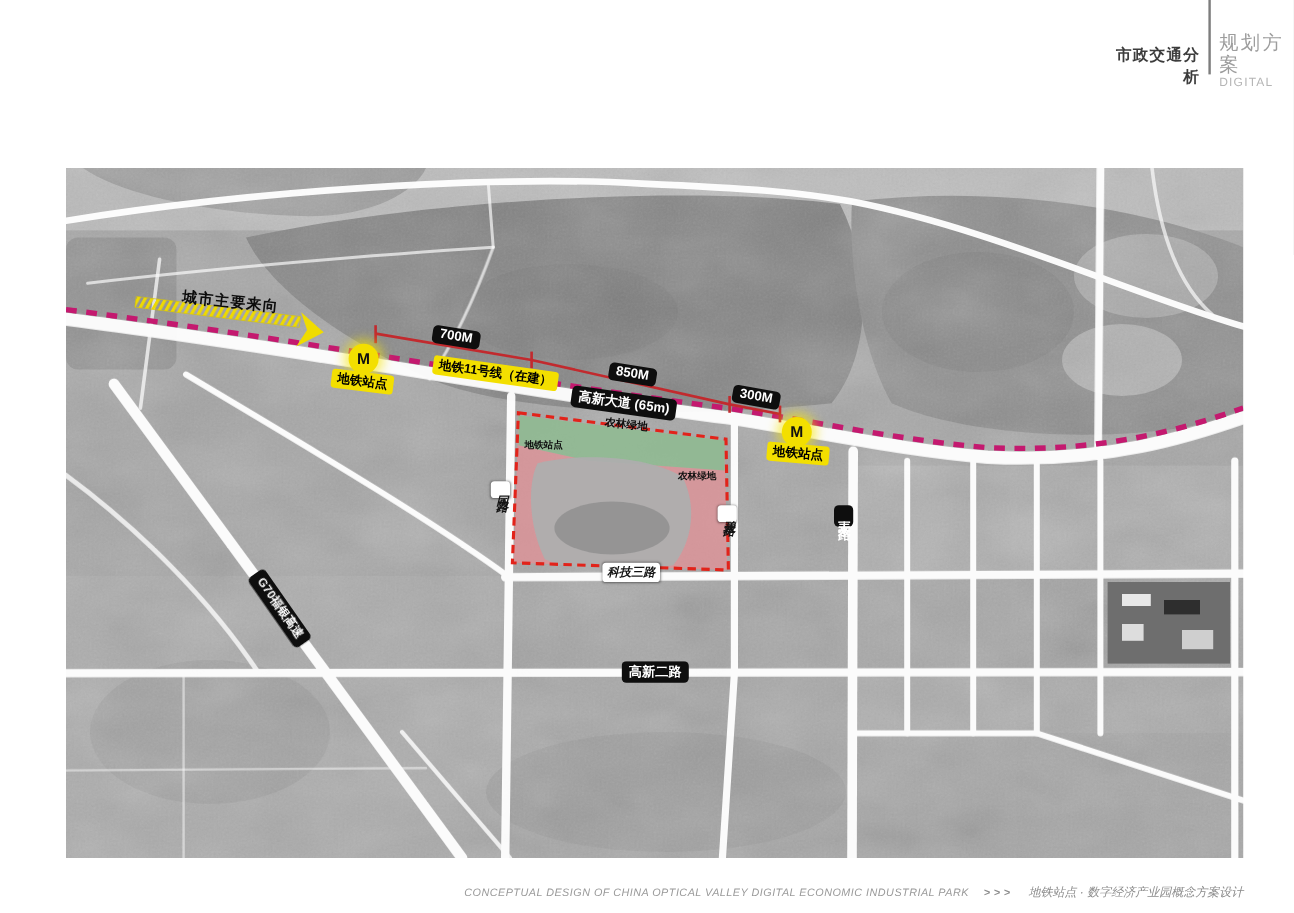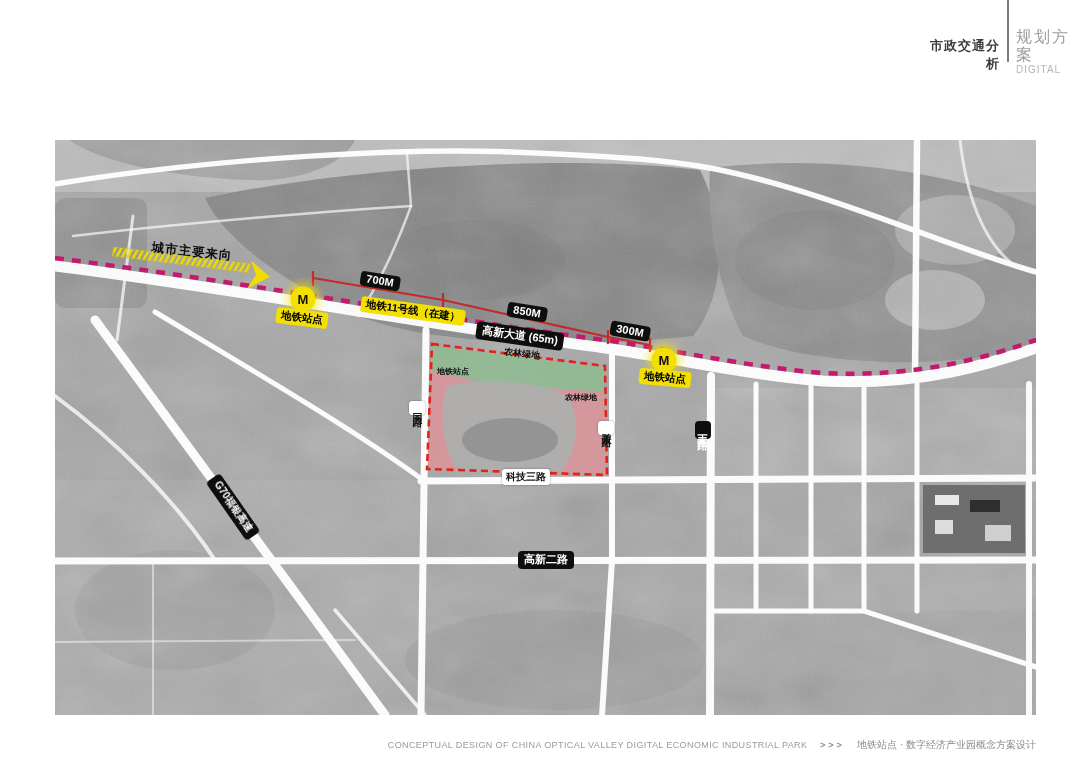--- a/index.html
+++ b/index.html
@@ -28,34 +28,34 @@
   .greenbelt{fill:var(--green-buffer,#8cbd95);}
   .measure{stroke:var(--measure-red,#c22a2e);}
 
   
   .lbl{position:absolute;transform:translate(-50%,-50%) rotate(var(--r,0deg));
     white-space:nowrap;font-weight:bold;z-index:5;}
   .pill-b{background:#0e0e0e;color:#fff;font-size:11px;padding:1px 6px 2px;border-radius:4px;}
   .pill-y{background:var(--highlight-yellow,#f3df00);color:#000;font-size:10.5px;
     padding:1px 5px;border-radius:3px;}
   .pill-w{background:#ffffff;color:#141414;font-size:10px;padding:1px 4px;border-radius:3px;
-    box-shadow:0 0 2px rgba(0,0,0,.45);}
+    box-shadow:0 0 2px rgba(0,0,0,.45);font-style:italic;}
   .vert{writing-mode:vertical-rl;letter-spacing:2px;padding:4px 1px;}
   .pill-b.vert{padding:5px 1px;font-size:10.5px;}
   .plain{color:#101010;font-size:8px;font-weight:bold;}
   .plain.green-lbl{font-size:9px;}
   .dir-lbl{color:#0d0d0d;font-size:12.5px;letter-spacing:1px;}
   .m-circle{position:absolute;transform:translate(-50%,-50%);width:25px;height:25px;border-radius:50%;
     background:var(--highlight-yellow,#f3df00);display:flex;align-items:center;justify-content:center;
     font-weight:bold;font-size:13px;color:#111;z-index:5;
     box-shadow:0 0 9px 4px rgba(246,230,0,.6);}
 
   
   .footer{position:absolute;top:735px;left:0;width:1036px;text-align:right;color:#9a9a9a;}
-  .footer span{vertical-align:middle;}
+  .footer span{vertical-align:middle;font-style:italic;}
   .ft-en{font-size:9px;letter-spacing:.4px;}
   .ft-arrows{font-size:9px;letter-spacing:3px;margin:0 8px;color:#8c8c8c;font-weight:bold;}
   .ft-cn{font-size:10px;color:#8c8c8c;}
 </style>
 </head>
 <body>
 
 <div class="page">
 
   <div class="hdr-title">市政交通分析</div>

